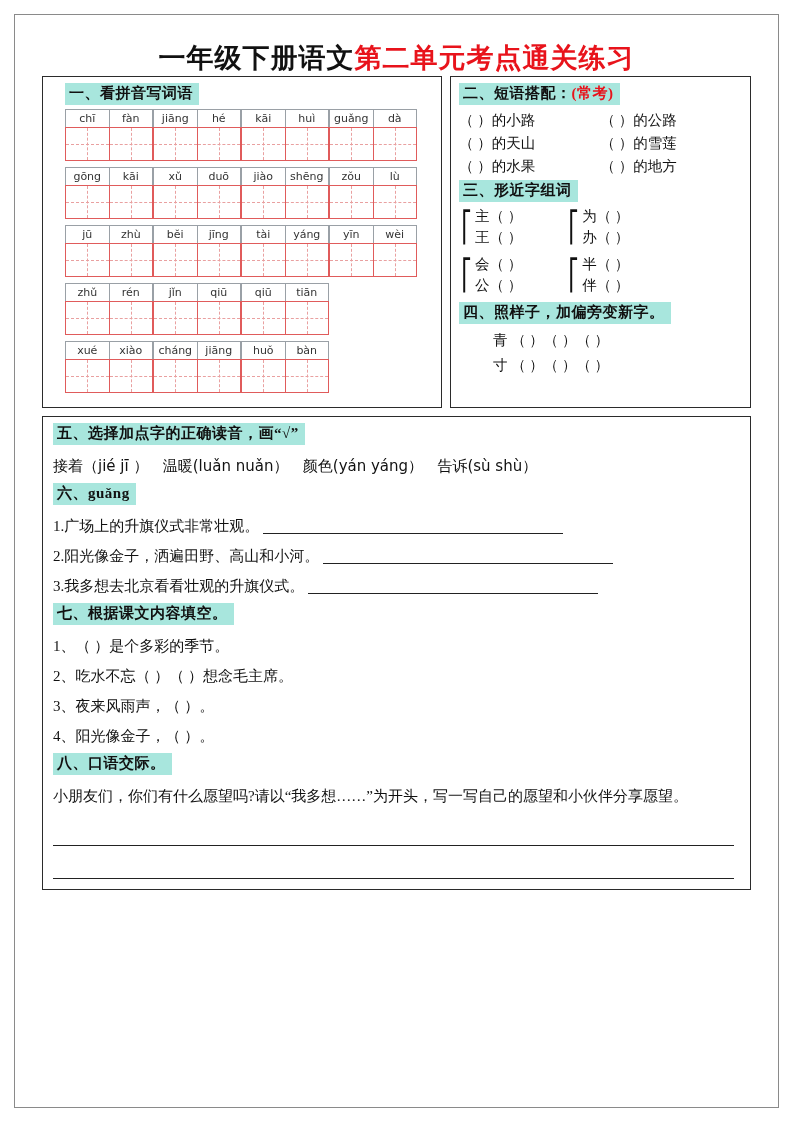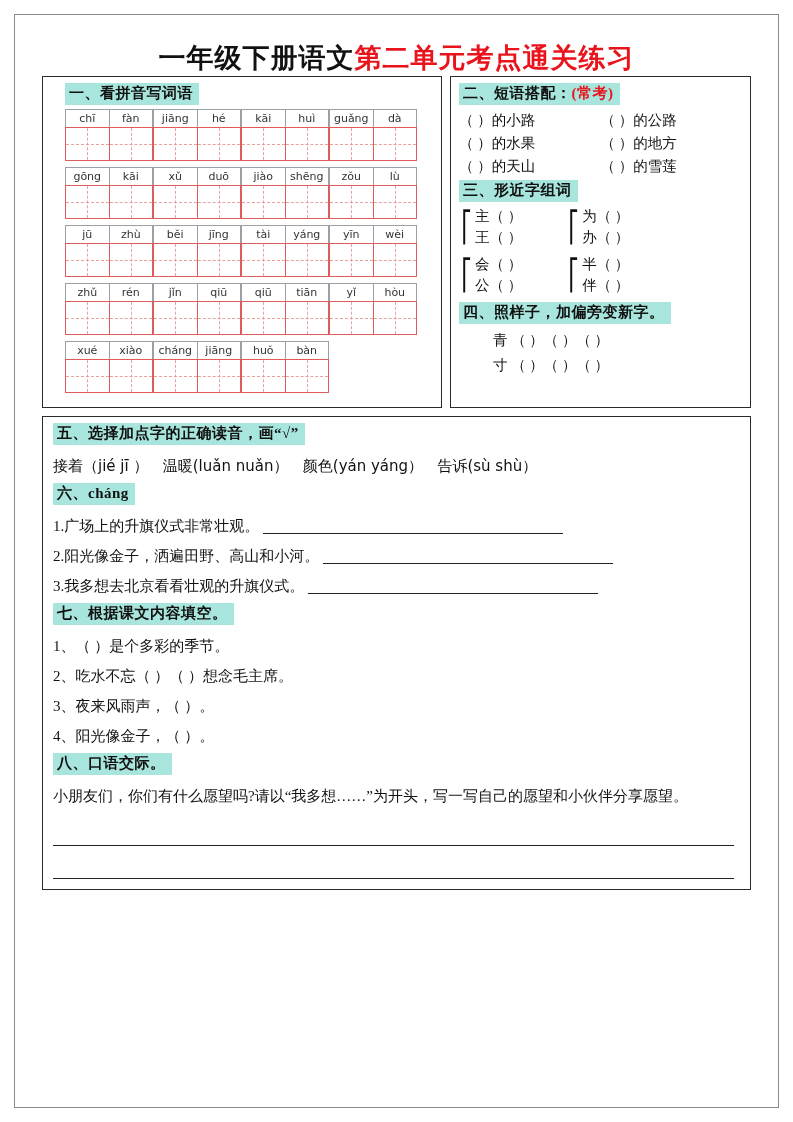--- a/index.html
+++ b/index.html
@@ -373,30 +373,20 @@
           <div class="word-block">
             <div class="py-line">
               <div class="py-cell">qiū</div>
               <div class="py-cell">tiān</div>
             </div>
             <div class="tian">
                 <div class="tian-cell"></div>
                 <div class="tian-cell"></div>
               </div>
           </div>
-          <div class="word-block">
-            <div class="py-line">
-              <div class="py-cell">yǐ</div>
-              <div class="py-cell">hòu</div>
-            </div>
-            <div class="tian">
-                <div class="tian-cell"></div>
-                <div class="tian-cell"></div>
-              </div>
-          </div>
         </div>
 
         <div class="pin-row">
           <div class="word-block">
             <div class="py-line">
               <div class="py-cell">xué</div>
               <div class="py-cell">xiào</div>
             </div>
             <div class="tian">
                 <div class="tian-cell"></div>
@@ -427,26 +417,26 @@
       </div>
 
       <div class="col-right">
         <div>
           <div class="sec-head"><span>二、短语搭配：</span><span class="red-note">(常考)</span></div>
           <div class="pair-row">
             <div class="item">（      ）的小路</div>
             <div class="item">（      ）的公路</div>
           </div>
           <div class="pair-row">
+            <div class="item">（      ）的天山</div>
+            <div class="item">（      ）的雪莲</div>
+          </div>
+          <div class="pair-row">
             <div class="item">（      ）的水果</div>
             <div class="item">（      ）的地方</div>
-          </div>
-          <div class="pair-row">
-            <div class="item">（      ）的天山</div>
-            <div class="item">（      ）的雪莲</div>
           </div>
         </div>
 
         <div class="xingjin">
           <div class="sec-head">三、形近字组词</div>
           <div class="brace-group">
             <div class="brace">
               <span class="brace-mark">⎡</span>
               <div class="brace-lines">
                 <div>主（        ）</div>
@@ -495,21 +485,21 @@
         <div class="sec-head">五、选择加点字的正确读音，画“√”</div>
         <p class="pinline">
           <span>接着</span><span>（jié    jī ）</span>&nbsp;&nbsp;
           <span>温暖</span><span>(luǎn  nuǎn）</span>&nbsp;&nbsp;
           <span>颜色</span><span>(yán  yáng）</span>&nbsp;&nbsp;
           <span>告诉</span><span>(sù  shù）</span>
         </p>
       </div>
 
       <div>
-        <div class="sec-head">六、cháng</div>
+        <div class="sec-head">六、guǎng</div>
         <p>
           <span>1.</span><span>广场上的升旗仪式非常壮观。</span>
           <span class="u-line" style="width:300px"></span>
         </p>
         <p>
           <span>2.</span><span>阳光像金子，洒遍田野、高山和小河。</span>
           <span class="u-line" style="width:290px"></span>
         </p>
         <p>
           <span>3.</span><span>我多想去北京看看壮观的升旗仪式。</span>

